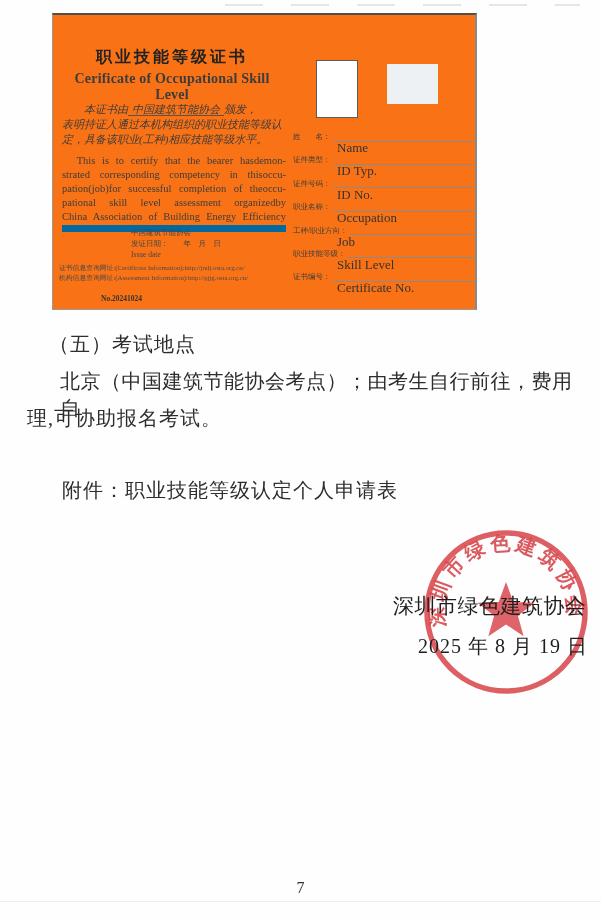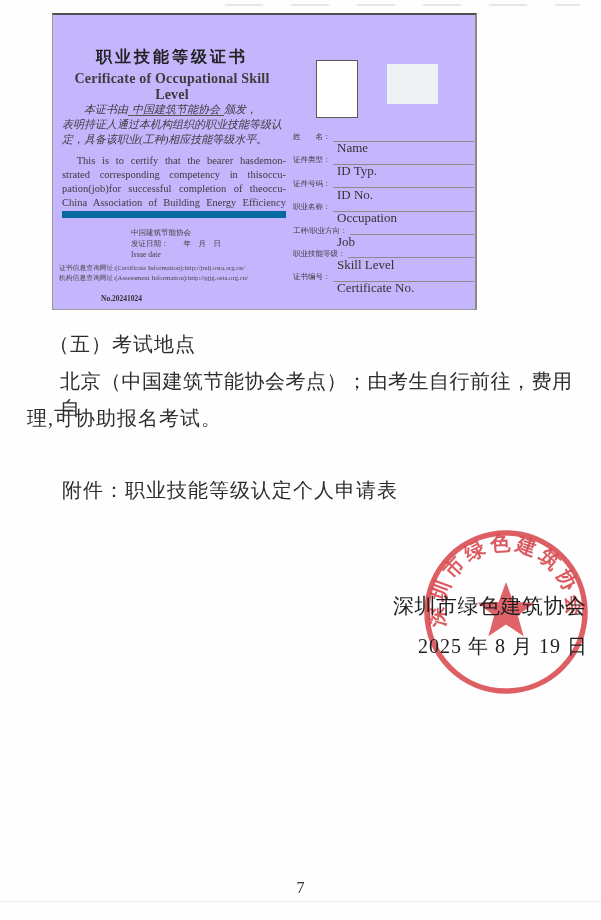--- a/index.html
+++ b/index.html
@@ -7,21 +7,21 @@
   .page {
     position:relative; width:601px; height:920px; background:#fefefe;
     font-family:"Liberation Serif","DejaVu Serif",serif; color:#2d2d2d; overflow:hidden;
   }
   .scan-artifact {
     position:absolute; left:225px; top:4px; width:355px; height:2px; opacity:.45;
     background:repeating-linear-gradient(90deg,#c9c9c9 0 38px, transparent 38px 66px);
   }
   
   .certificate {
-    position:absolute; left:52px; top:13px; width:425px; height:297px; background:#c4b5fd;
+    position:absolute; left:52px; top:13px; width:425px; height:297px; background:#f97316;
     border:1px solid #9a9a9a; border-top:2px solid #4f4f4f; border-right:2px solid #8a8a8a;
     color:#3c3c3c;
   }
   .cert-title-block { position:absolute; left:8px; top:32px; width:222px; text-align:center; }
   .cert-title { font-size:16px; font-weight:600; letter-spacing:3px; color:#222; }
   .cert-subtitle { font-size:14px; font-weight:bold; margin-top:3px; letter-spacing:.2px; }
   .cert-cn { position:absolute; left:9px; top:87px; width:222px; font-size:11px; line-height:15px;font-style:italic; }
   .cn-l1 { text-indent:2em; }
   .cn-underline { border-bottom:1px solid #555; padding:0 4px; }
   .cert-en { position:absolute; left:9px; top:139px; width:224px; font-size:10.5px; line-height:14px; }
@@ -69,20 +69,21 @@
     <div class="cert-cn">
       <div class="cn-l1"><span>本证书由</span><span class="cn-underline">中国建筑节能协会</span><span>颁发，</span></div>
       <div>表明持证人通过本机构组织的职业技能等级认</div>
       <div>定，具备该职业(工种)相应技能等级水平。</div>
     </div>
 
     <div class="cert-en">
       <div class="en-line first">This is to certify that the bearer hasdemon-</div>
       <div class="en-line">strated corresponding competency in thisoccu-</div>
       <div class="en-line">pation(job)for successful completion of theoccu-</div>
+      <div class="en-line">pational skill level assessment organizedby</div>
       <div class="en-line underlined">China Association of  Building Energy Efficiency</div>
     </div>
 
     <div class="cert-issuer">
       <div>中国建筑节能协会</div>
       <div>发证日期：　　年　月　日</div>
       <div>Issue date</div>
     </div>
 
     <div class="cert-urls">

